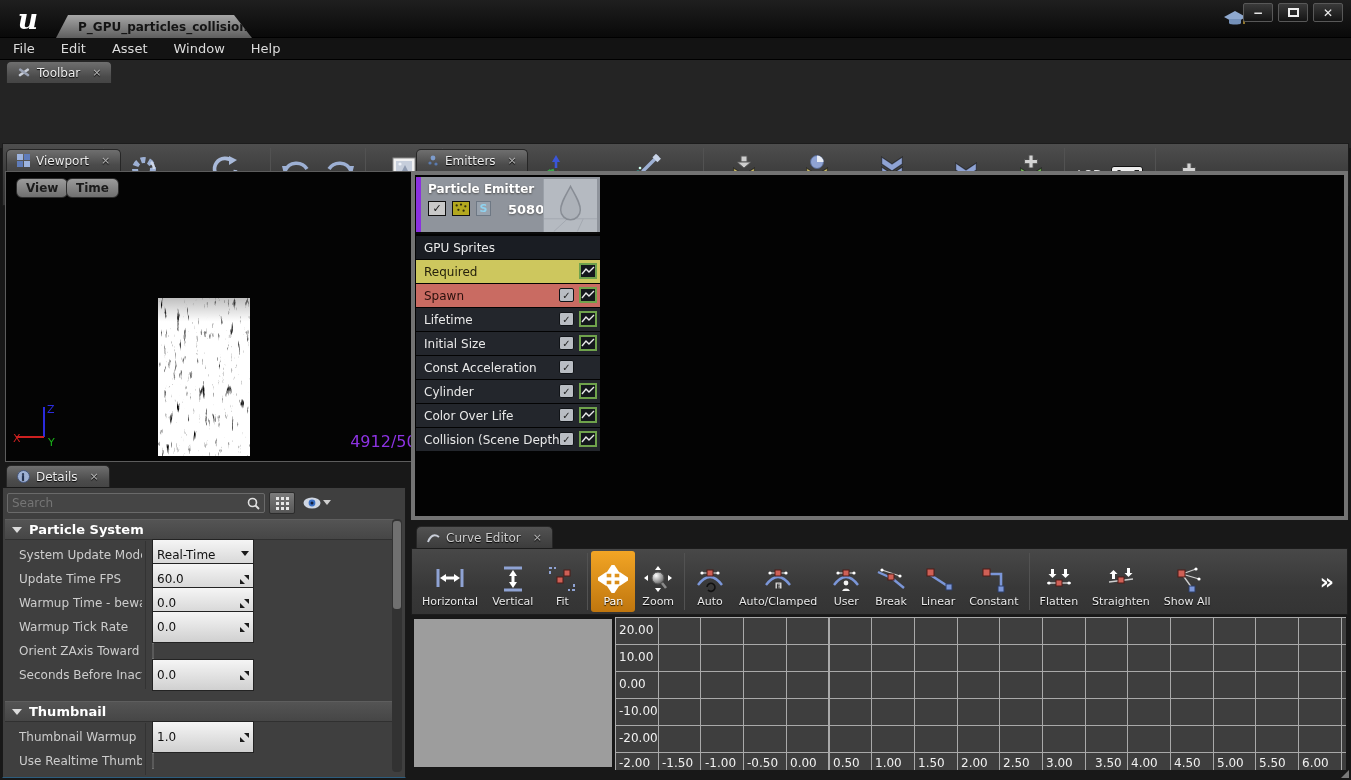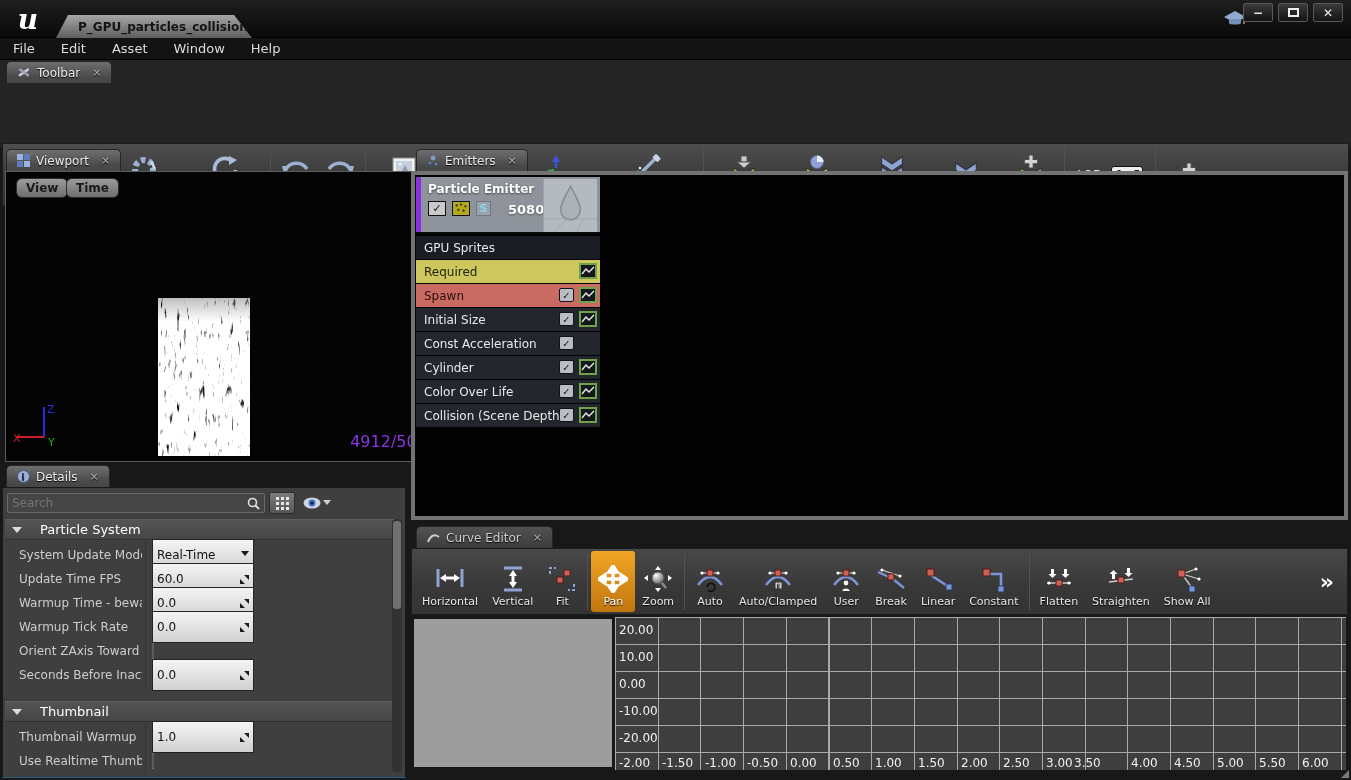--- a/index.html
+++ b/index.html
@@ -47,21 +47,21 @@
   .vp-count{position:absolute;right:8px;bottom:10px;font-size:16px}
   .gizmo{position:absolute;left:6px;bottom:12px}
 
   
   .dt-body{position:absolute;left:2px;top:487px;width:404px;height:291px;background:#3f3f3f;border:1px solid #191919;border-bottom-color:#2d5d7e}
   .search-row{position:absolute;left:4px;top:4px;width:394px;height:22px;display:flex;align-items:center;gap:4px}
   .search-box{flex:none;width:258px;height:20px;background:#454545;border:1px solid #6a6a6a;border-radius:2px;display:flex;align-items:center;padding:0 4px}
   .search-box input{flex:1;background:transparent;border:none;outline:none;color:#cfcfcf;font-size:12px;font-family:inherit}
   .sq-btn{width:26px;height:22px;background:linear-gradient(#7b7b7b,#565656);border:1px solid #2c2c2c;border-radius:2px;display:flex;align-items:center;justify-content:center}
   .eye-wrap{display:flex;align-items:center;gap:2px;padding-left:4px}
-  .d-cat{position:absolute;left:2px;width:390px;height:21px;background:linear-gradient(#545454,#464646);border-top:1px solid #5e5e5e;border-bottom:1px solid #303030;display:flex;align-items:center;gap:18px;padding-left:7px;font-weight:normal;font-size:13px;color:#fff}
+  .d-cat{position:absolute;left:2px;width:390px;height:21px;background:linear-gradient(#545454,#464646);border-top:1px solid #5e5e5e;border-bottom:1px solid #303030;display:flex;align-items:center;gap:7px;padding-left:7px;font-weight:bold;font-size:13px;color:#fff}
   .tri-open{width:0;height:0;border-left:5px solid transparent;border-right:5px solid transparent;border-top:6px solid #dcdcdc}
   .d-row{position:absolute;left:2px;width:382px;height:24px;display:flex;align-items:center}
   .d-row::before{content:"";position:absolute;left:140px;top:-2px;bottom:-2px;width:1px;background:#333}
   .d-lab{margin-left:14px;width:123px;overflow:hidden;white-space:nowrap;font-size:12px;color:#cdcdcd}
   .d-ctl{margin-left:10px}
   .ctl{width:102px;height:32px;background:linear-gradient(#f5f5f5,#d0d0d0);border:1px solid #232323;border-radius:0;display:flex;align-items:center;justify-content:space-between;font-size:12px;color:#101010;padding:0 4px}
   .ctl .dk{border-top-color:#1a1a1a}
   .cbox{width:14px;height:14px;background:#a6a6a6;border:1px solid #5a5a5a;border-radius:2px}
   .d-scroll{position:absolute;right:3px;top:31px;bottom:5px;width:10px;background:#323232;border-radius:4px}
   .d-thumb{position:absolute;left:1px;top:2px;width:8px;height:88px;background:#707070;border-radius:3px}
@@ -548,20 +548,27 @@
         </svg>
       </div>
     <div class="m-row m-darkr" style="background: rgb(201, 107, 98);">
         <span>Spawn</span>
         <span class="m-cb"></span>
         <svg class="m-gr" width="18" height="16">
           <use href="#sym-graph"></use>
         </svg>
       </div>
     <div class="m-row">
+        <span>Lifetime</span>
+        <span class="m-cb"></span>
+        <svg class="m-gr" width="18" height="16">
+          <use href="#sym-graph"></use>
+        </svg>
+      </div>
+    <div class="m-row">
         <span>Initial Size</span>
         <span class="m-cb"></span>
         <svg class="m-gr" width="18" height="16">
           <use href="#sym-graph"></use>
         </svg>
       </div>
     <div class="m-row">
         <span>Const Acceleration</span>
         <span class="m-cb"></span>
       </div>
@@ -760,21 +767,21 @@
   <span class="gl" style="left:47px;top:139px">-1.50</span>
   <span class="gl" style="left:90px;top:139px">-1.00</span>
   <span class="gl" style="left:132px;top:139px">-0.50</span>
   <span class="gl" style="left:175px;top:139px">0.00</span>
   <span class="gl" style="left:218px;top:139px">0.50</span>
   <span class="gl" style="left:260px;top:139px">1.00</span>
   <span class="gl" style="left:303px;top:139px">1.50</span>
   <span class="gl" style="left:346px;top:139px">2.00</span>
   <span class="gl" style="left:388px;top:139px">2.50</span>
   <span class="gl" style="left:431px;top:139px">3.00</span>
-  <span class="gl" style="left:459px;top:139px">3.50</span>
+  <span class="gl" style="left:480px;top:139px">3.50</span>
   <span class="gl" style="left:516px;top:139px">4.00</span>
   <span class="gl" style="left:559px;top:139px">4.50</span>
   <span class="gl" style="left:602px;top:139px">5.00</span>
   <span class="gl" style="left:644px;top:139px">5.50</span>
   <span class="gl" style="left:687px;top:139px">6.00</span>
 </div>
 
 <div class="grip"></div>
 
 </body></html>

